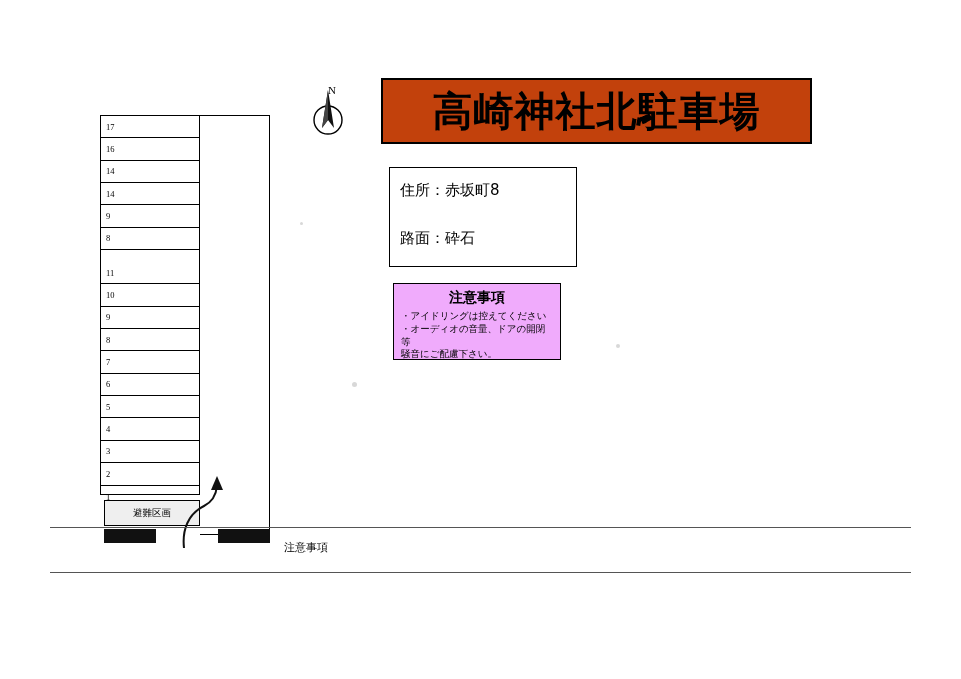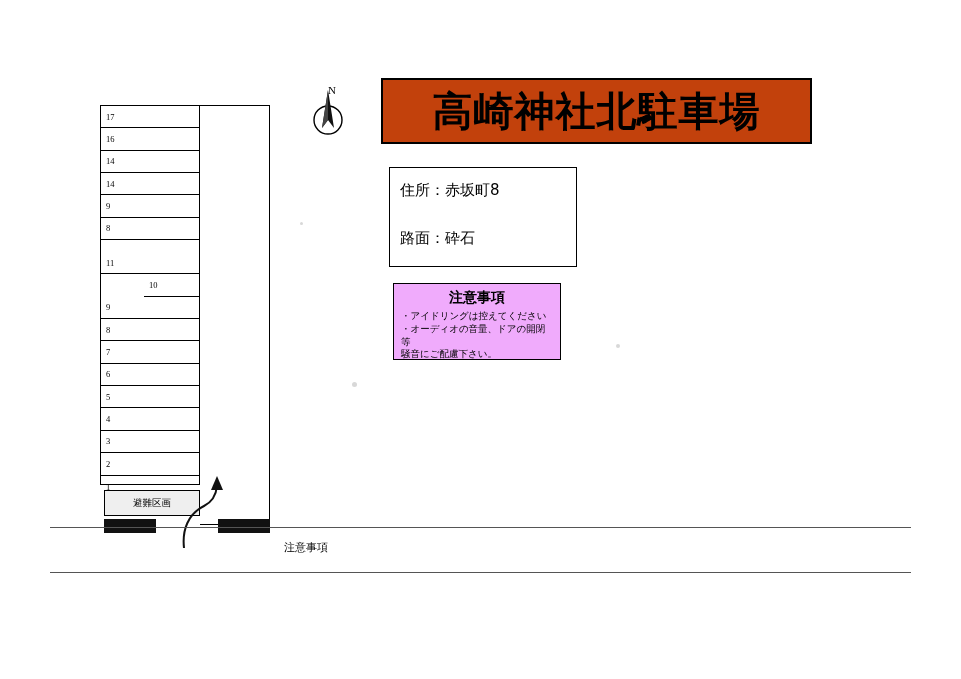--- a/index.html
+++ b/index.html
@@ -44,21 +44,21 @@
   .notice-title{
     position:absolute;top:5px;left:0;width:100%;text-align:center;
     font-size:14px;font-weight:bold;font-family:"DejaVu Sans",sans-serif;
   }
   .notice-body{
     position:absolute;top:26px;left:7px;width:152px;
     font-size:9.5px;line-height:1.35;font-family:"DejaVu Sans",sans-serif;
   }
 
   
-  .lot{position:absolute;left:100px;top:105px;width:158px;height:420px;}
+  .lot{position:absolute;left:100px;top:115px;width:158px;height:420px;}
   .stalls{
     position:absolute;left:0;top:0;width:100px;height:380px;
     border:1.4px solid #000;background:#fff;box-sizing:border-box;
   }
   .stall{
     position:relative;box-sizing:border-box;
     border-bottom:1.2px solid #000;height:22.35px;
   }
   .stall:last-child{border-bottom:none;}
   .stall-num{
@@ -145,21 +145,21 @@
         </div>
         <div class="stall" style="height: 22.3529px;">
           <span class="stall-num">9</span>
         </div>
         <div class="stall" style="height: 22.3529px;">
           <span class="stall-num">8</span>
         </div>
         <div class="stall" style="height: 22.3529px; margin-top: 12px;">
           <span class="stall-num">11</span>
         </div>
-        <div class="stall" style="height: 22.3529px; margin-left: 43px;">
+        <div class="stall" style="height: 22.3529px;">
           <span class="stall-num">10</span>
         </div>
         <div class="stall" style="height: 22.3529px;">
           <span class="stall-num">9</span>
         </div>
         <div class="stall" style="height: 22.3529px;">
           <span class="stall-num">8</span>
         </div>
         <div class="stall" style="height: 22.3529px;">
           <span class="stall-num">7</span>

